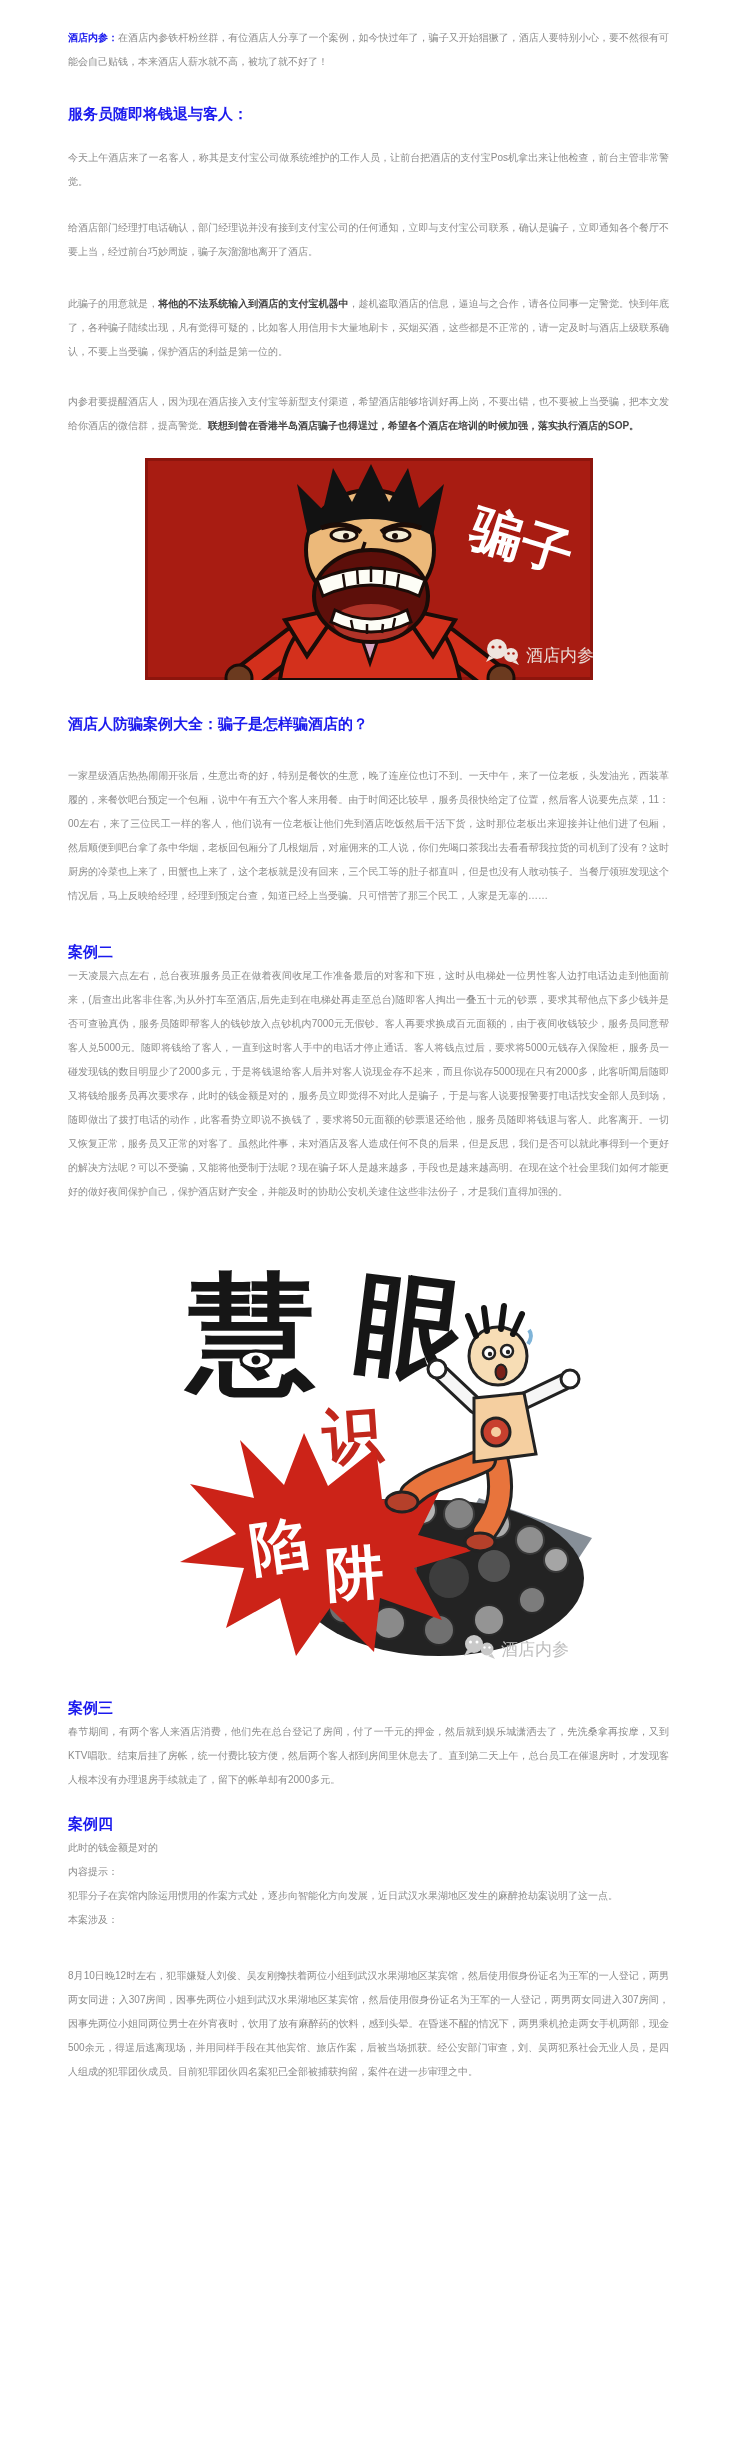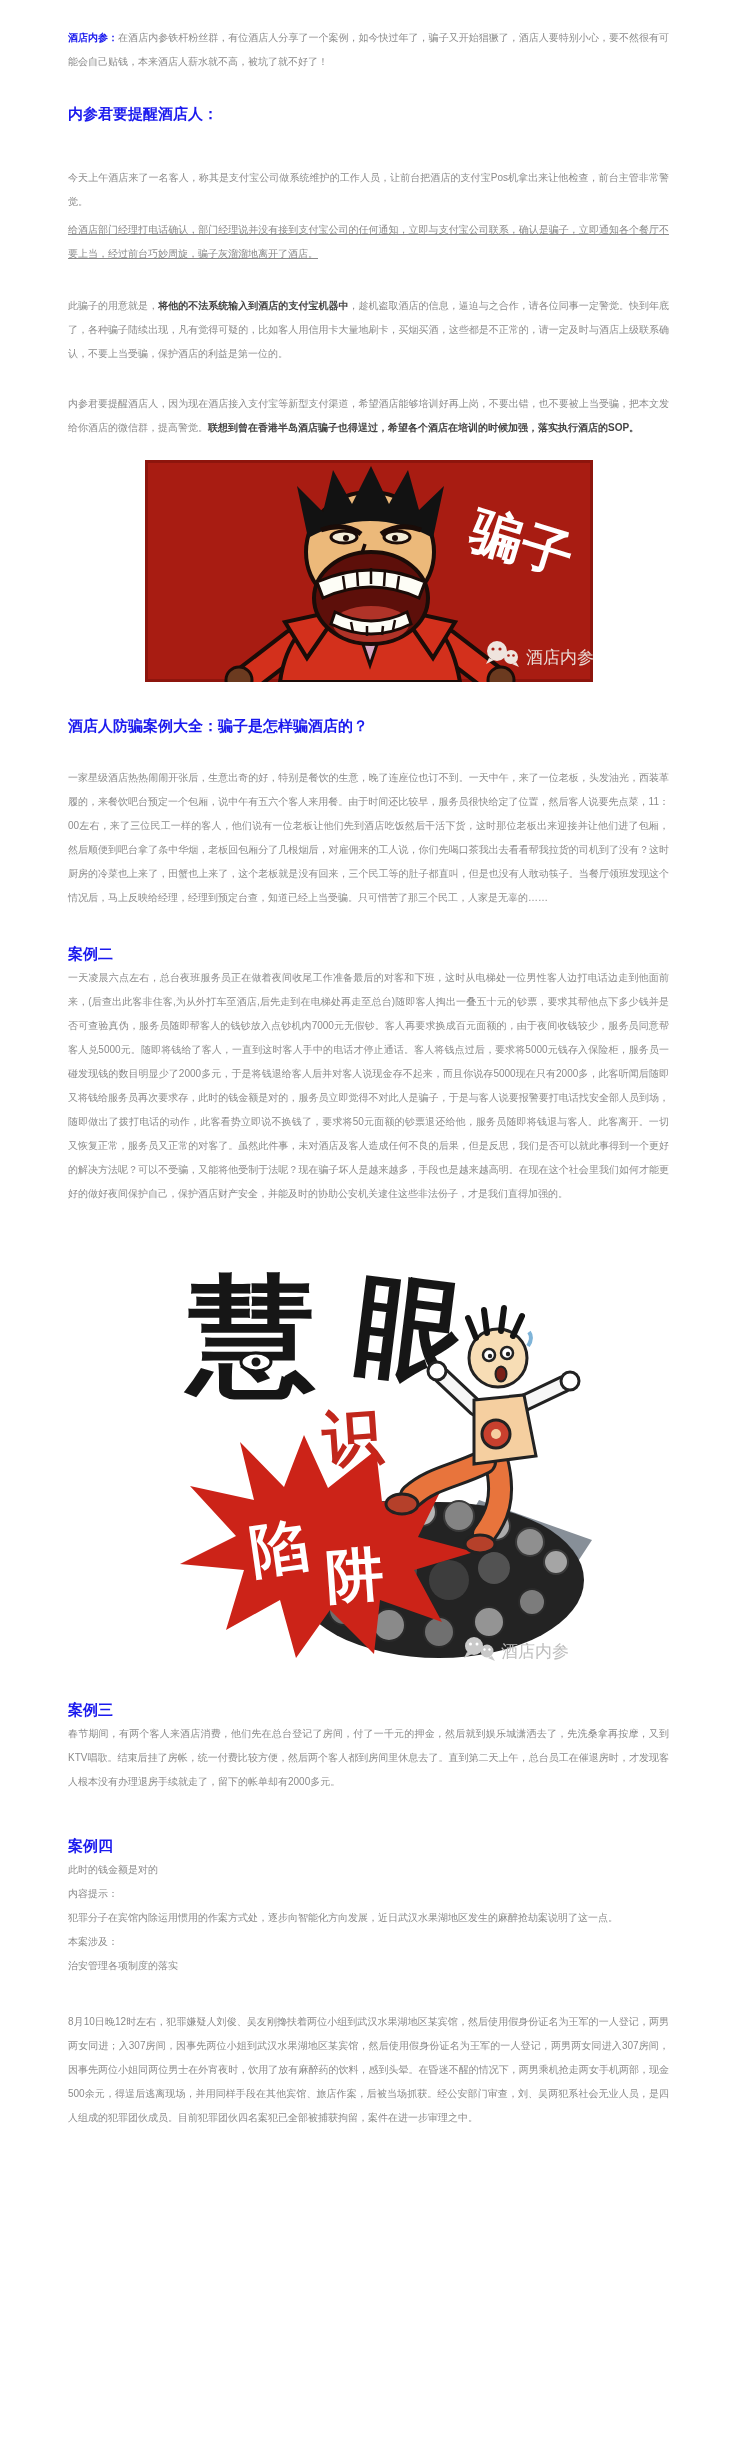--- a/index.html
+++ b/index.html
@@ -2,34 +2,34 @@
 <html><head>
 <meta charset="utf-8">
 <style>
   html,body{margin:0;padding:0;background:#ffffff;}
   body{width:737px;font-family:"Liberation Sans","DejaVu Sans",sans-serif;}
   .page{padding:26px 68px 14px 68px;}
   .txt{font-size:10px;line-height:24px;color:#8b8b8b;text-align:justify;}
   .blue{color:#1b1aee;font-weight:bold;}
   .boldDark{color:#454545;font-weight:bold;margin-top:28px;}
   .h{font-size:15px;line-height:24px;color:#1b1aee;font-weight:bold;}
-  .mt28{margin-top:28px;} .mt30{margin-top:40px;} .mt22{margin-top:4px;text-decoration:underline;}
+  .mt28{margin-top:28px;} .mt30{margin-top:20px;} .mt22{margin-top:22px;}
   .mt26{margin-top:26px;} .mt20{margin-top:20px;} .mt32{margin-top:32px;} .mt44{margin-top:44px;}
   .imgwrap{display:flex;justify-content:center;}
   svg{display:block;}
   .case-title{font-size:15px;line-height:24px;color:#1b1aee;font-weight:bold;}
 </style>
 </head>
 <body>
 
 <div class="page">
 
   <p class="txt" style="margin:0"><span class="blue">酒店内参：</span><span>在酒店内参铁杆粉丝群，有位酒店人分享了一个案例，如今快过年了，骗子又开始猖獗了，酒店人要特别小心，要不然很有可能会自己贴钱，本来酒店人薪水就不高，被坑了就不好了！</span></p>
 
-  <div class="h mt28">内参君要提醒酒店人：</div>
+  <div class="h mt28">服务员随即将钱退与客人：</div>
 
   <p class="txt mt30" style="margin-bottom:0">今天上午酒店来了一名客人，称其是支付宝公司做系统维护的工作人员，让前台把酒店的支付宝Pos机拿出来让他检查，前台主管非常警觉。</p>
 
   <p class="txt mt22" style="margin-bottom:0">给酒店部门经理打电话确认，部门经理说并没有接到支付宝公司的任何通知，立即与支付宝公司联系，确认是骗子，立即通知各个餐厅不要上当，经过前台巧妙周旋，骗子灰溜溜地离开了酒店。</p>
 
   <p class="txt mt28" style="margin-bottom:0"><span>此骗子的用意就是，</span><span class="boldDark">将他的不法系统输入到酒店的支付宝机器中</span><span>，趁机盗取酒店的信息，逼迫与之合作，请各位同事一定警觉。快到年底了，各种骗子陆续出现，凡有觉得可疑的，比如客人用信用卡大量地刷卡，买烟买酒，这些都是不正常的，请一定及时与酒店上级联系确认，不要上当受骗，保护酒店的利益是第一位的。</span></p>
 
   <p class="txt mt26" style="margin-bottom:0"><span>内参君要提醒酒店人，因为现在酒店接入支付宝等新型支付渠道，希望酒店能够培训好再上岗，不要出错，也不要被上当受骗，把本文发给你酒店的微信群，提高警觉。</span><span class="boldDark">联想到曾在香港半岛酒店骗子也得逞过，希望各个酒店在培训的时候加强，落实执行酒店的SOP。</span></p>
 
   <div class="imgwrap mt20">
@@ -183,20 +183,19 @@
     <div class="case-title">案例三</div>
     <div class="txt">春节期间，有两个客人来酒店消费，他们先在总台登记了房间，付了一千元的押金，然后就到娱乐城潇洒去了，先洗桑拿再按摩，又到KTV唱歌。结束后挂了房帐，统一付费比较方便，然后两个客人都到房间里休息去了。直到第二天上午，总台员工在催退房时，才发现客人根本没有办理退房手续就走了，留下的帐单却有2000多元。</div>
   </div>
 
   <div class="mt30">
     <div class="case-title">案例四</div>
     <div class="txt">此时的钱金额是对的</div>
     <div class="txt">内容提示：</div>
     <div class="txt">犯罪分子在宾馆内除运用惯用的作案方式处，逐步向智能化方向发展，近日武汉水果湖地区发生的麻醉抢劫案说明了这一点。</div>
     <div class="txt">本案涉及：</div>
-    <div class="txt">治安管理各项制度的落实</div>
   </div>
 
   <div class="mt32">
     <div class="txt">8月10日晚12时左右，犯罪嫌疑人刘俊、吴友刚搀扶着两位小组到武汉水果湖地区某宾馆，然后使用假身份证名为王军的一人登记，两男两女同进；入307房间，因事先两位小姐到武汉水果湖地区某宾馆，然后使用假身份证名为王军的一人登记，两男两女同进入307房间，因事先两位小姐同两位男士在外宵夜时，饮用了放有麻醉药的饮料，感到头晕。在昏迷不醒的情况下，两男乘机抢走两女手机两部，现金500余元，得逞后逃离现场，并用同样手段在其他宾馆、旅店作案，后被当场抓获。经公安部门审查，刘、吴两犯系社会无业人员，是四人组成的犯罪团伙成员。目前犯罪团伙四名案犯已全部被捕获拘留，案件在进一步审理之中。</div>
   </div>
 
 </div>
 
 </body></html>

